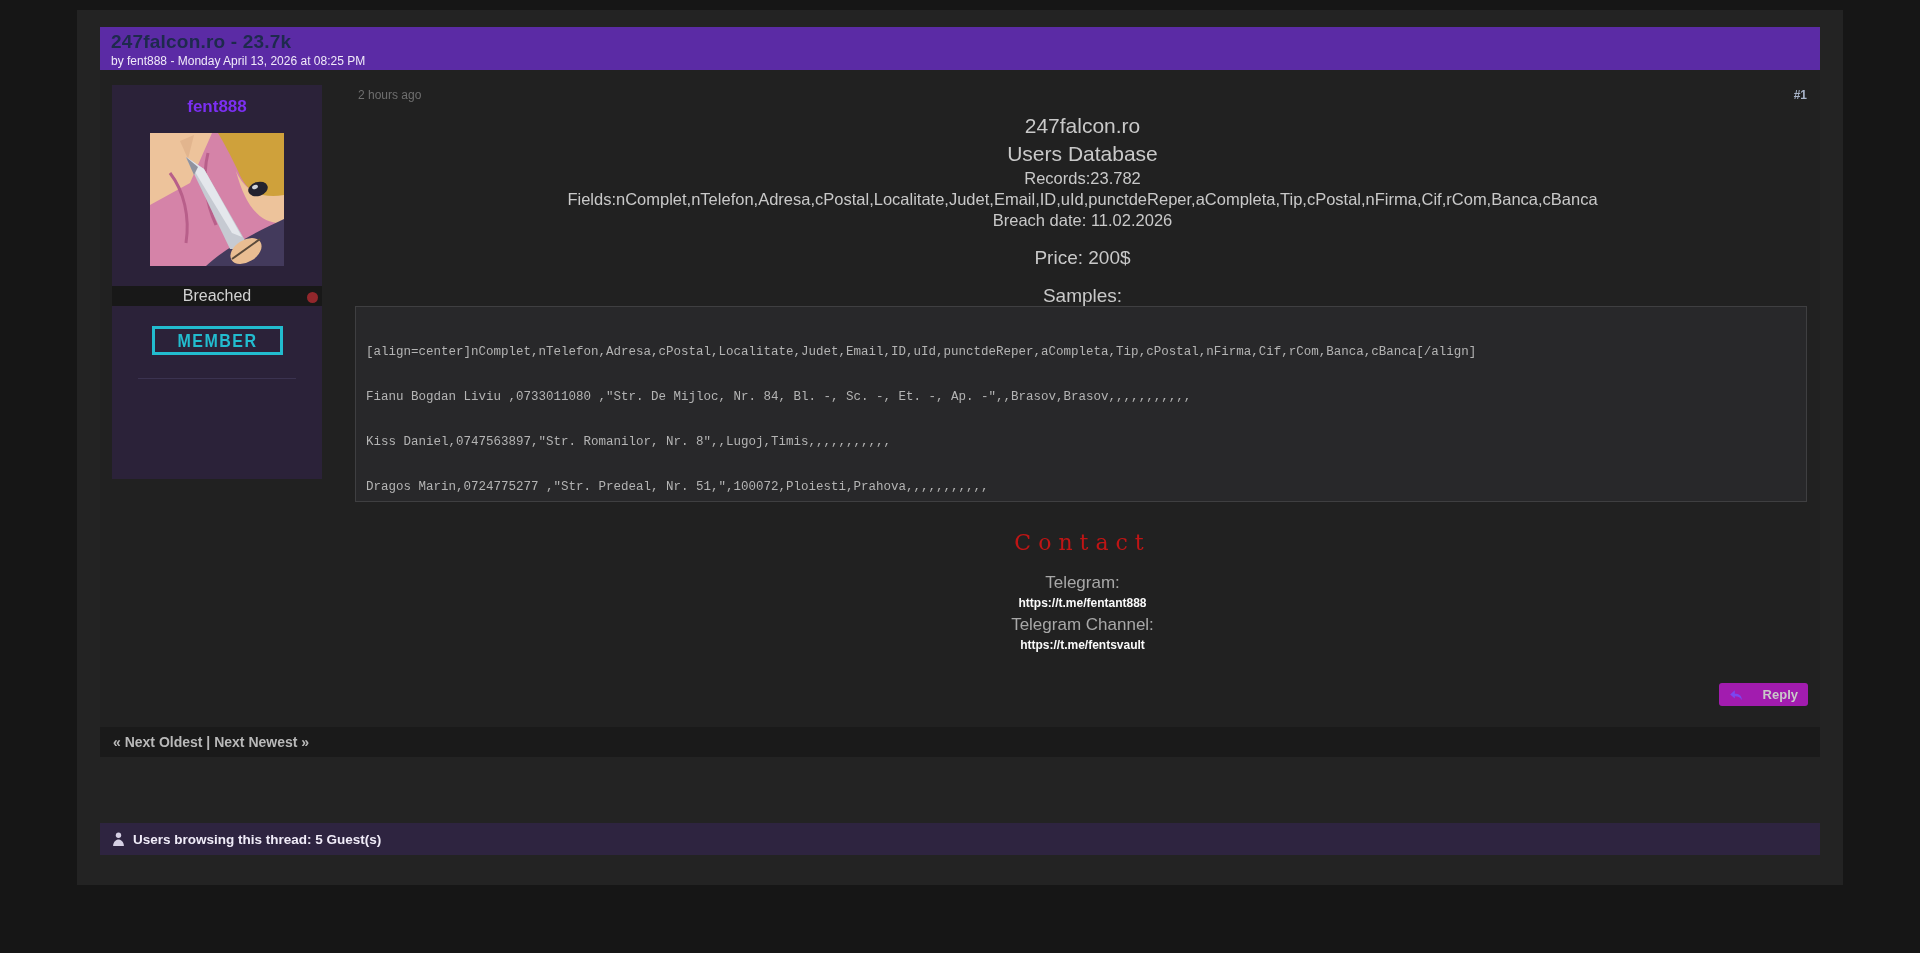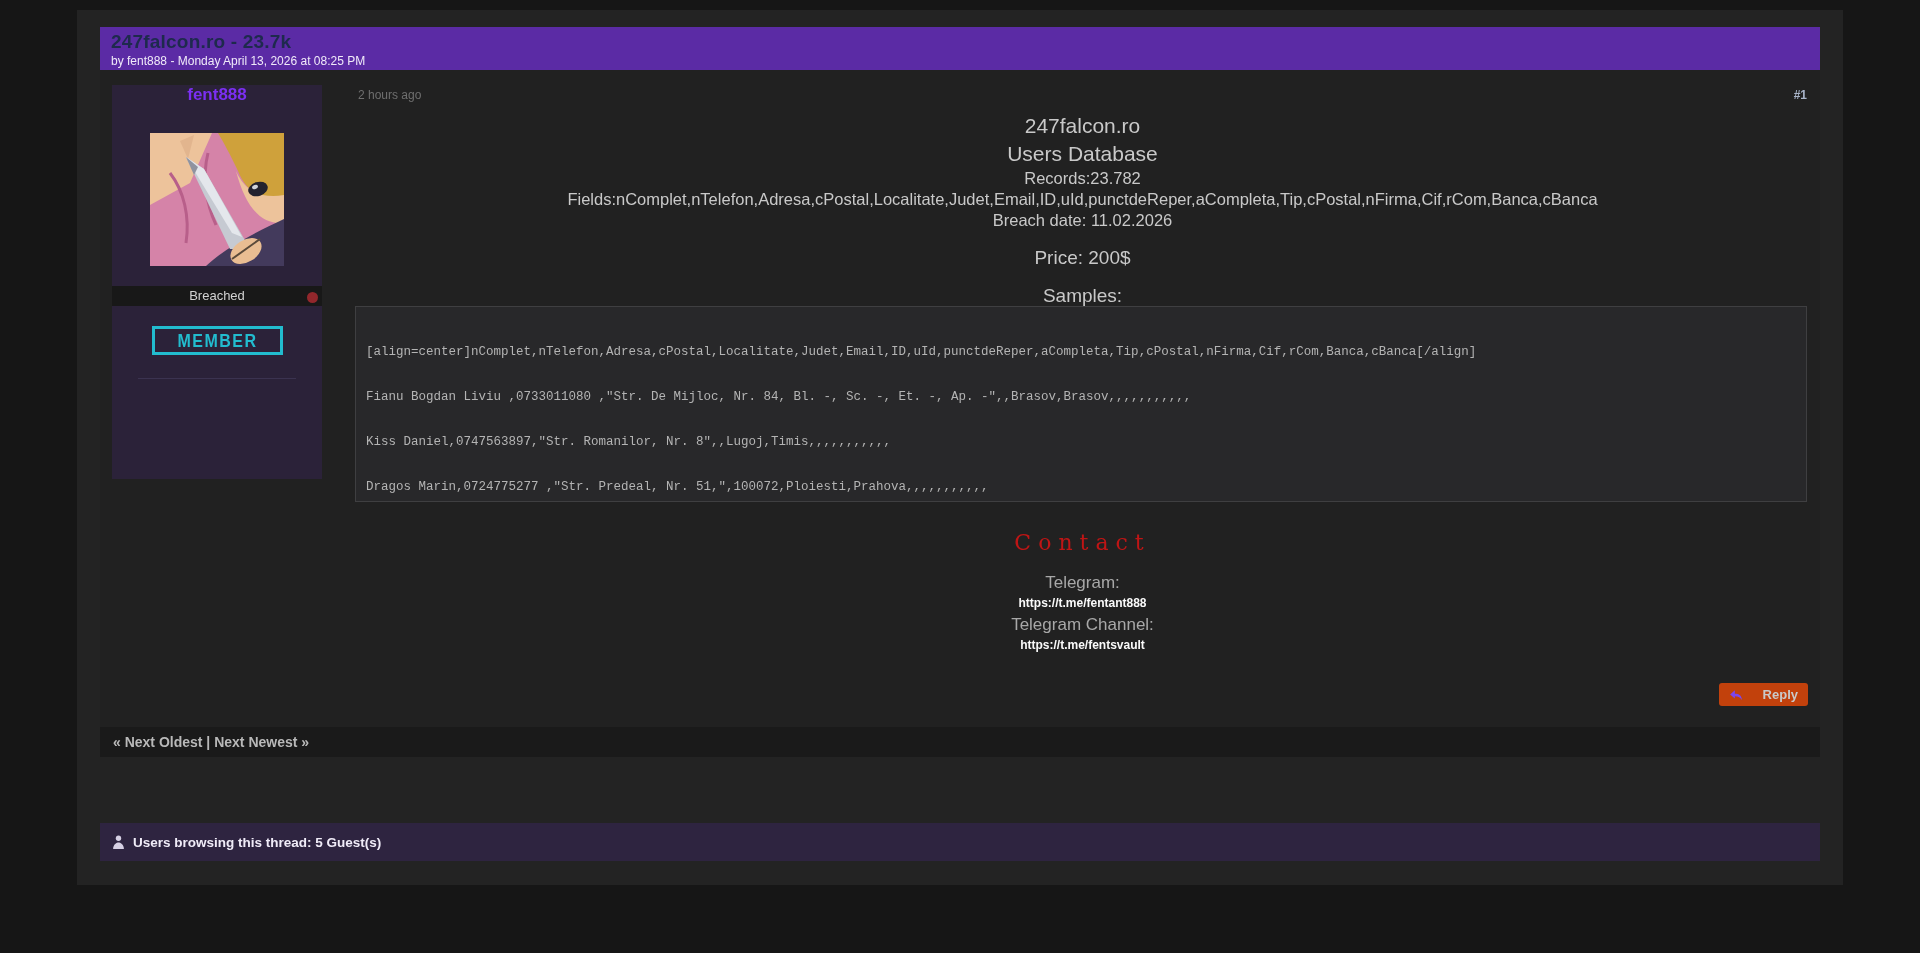--- a/index.html
+++ b/index.html
@@ -9,24 +9,24 @@
   
   .thread-header { position:absolute; left:23px; top:17px; width:1720px; height:43px; background:#5b2ba5; padding:4px 0 0 11px; }
   .thread-title { font-size:19px; font-weight:bold; color:#1e2a4d; letter-spacing:.2px; }
   .thread-byline { font-size:12px; color:#f0eaf9; margin-top:1px; }
 
   
   .thread { position:absolute; left:23px; top:60px; width:1720px; height:657px; background:#212121; }
 
   
   .profile { position:absolute; left:12px; top:15px; width:210px; height:394px; background:#2b2239; }
-  .username { display:block; text-align:center; font-size:17px; font-weight:bold; color:#7b2ff2; text-decoration:none; }
+  .username { display:block; text-align:center; padding-top:12px; font-size:17px; font-weight:bold; color:#7b2ff2; text-decoration:none; }
   .avatar { position:absolute; left:38px; top:48px; width:134px; height:133px; display:block; }
   .breached-band { position:absolute; left:0; top:201px; width:100%; height:20px; background:#181818; text-align:center; }
-  .breached-band span.txt { font-size:13px; color:#d2d2d2; line-height:20px; }
+  .breached-band span.txt { font-size:16px; color:#d2d2d2; line-height:20px; }
   .breached-dot { position:absolute; right:4px; top:6px; width:11px; height:11px; border-radius:50%; background:#92272c; }
   .member-badge { position:absolute; left:40px; top:241px; width:131px; height:29px; border:3px solid #22bccf; text-align:center; }
   .member-badge span { font-size:16px; font-weight:bold; color:#22bccf; letter-spacing:1.5px; line-height:23px; display:inline-block; transform:scaleY(1.12); }
   .profile-divider { position:absolute; left:26px; top:293px; width:158px; height:1px; background:#3b3350; }
   .stats { position:absolute; left:27px; top:302px; width:156px; }
   .stat-row { display:flex; justify-content:space-between; height:20px; align-items:center; }
   .stat-label { font-size:13px; color:#9b9b9b; }
   .stat-value { font-size:13px; font-weight:bold; color:#ffffff; }
   .stat-value.muted { color:#8d8d8d; font-weight:bold; }
 
@@ -39,29 +39,29 @@
   .ph-price { font-size:19px; margin-top:16px; }
   .ph-samples { font-size:19px; margin-top:16px; }
 
   .code-block { position:absolute; left:255px; top:236px; width:1452px; height:196px; background:#28282a; border:1px solid #3f3f41; padding:8px 10px; font-family:"Liberation Mono", monospace; font-size:12.5px; line-height:15px; color:#b4b4b4; white-space:pre; overflow:hidden; }
 
   .contact-heading { position:absolute; left:255px; top:460px; width:1455px; text-align:center; font-family:"DejaVu Serif", serif; font-size:22px; letter-spacing:7px; color:#bf1515; }
   .telegram-block { position:absolute; left:255px; top:502px; width:1455px; text-align:center; }
   .tg-label { font-size:17px; line-height:21px; color:#a8a8a8; }
   .tg-link { display:block; font-size:12px; line-height:21px; font-weight:bold; color:#fafafa; text-decoration:none; }
 
-  .reply-btn { position:absolute; right:12px; top:613px; height:23px; background:#c2410c; border:none; border-radius:3px; display:flex; align-items:center; gap:20px; padding:0 10px; cursor:pointer; }
+  .reply-btn { position:absolute; right:12px; top:613px; height:23px; background:#a21caf; border:none; border-radius:3px; display:flex; align-items:center; gap:20px; padding:0 10px; cursor:pointer; }
   .reply-btn span { font-size:13px; font-weight:bold; color:#c9c9c9; }
 
   
   .nextbar { position:absolute; left:23px; top:717px; width:1720px; height:30px; background:#1a1a1a; line-height:30px; padding-left:13px; }
   .nextbar a { font-size:14px; font-weight:bold; color:#b9b9b9; text-decoration:none; }
 
   
-  .footerbar { position:absolute; left:23px; top:813px; width:1720px; height:38px; background:#2e2440; display:flex; align-items:center; gap:8px; padding-left:12px; }
+  .footerbar { position:absolute; left:23px; top:813px; width:1720px; height:32px; background:#2e2440; display:flex; align-items:center; gap:8px; padding-left:12px; }
   .footerbar span.txt { font-size:13.5px; font-weight:bold; color:#f0ecf8; }
 </style>
 </head>
 <body>
 
 <div class="wrapper">
 
   <div class="thread-header">
     <div class="thread-title">247falcon.ro - 23.7k</div>
     <div class="thread-byline">by fent888 - Monday April 13, 2026 at 08:25 PM</div>

